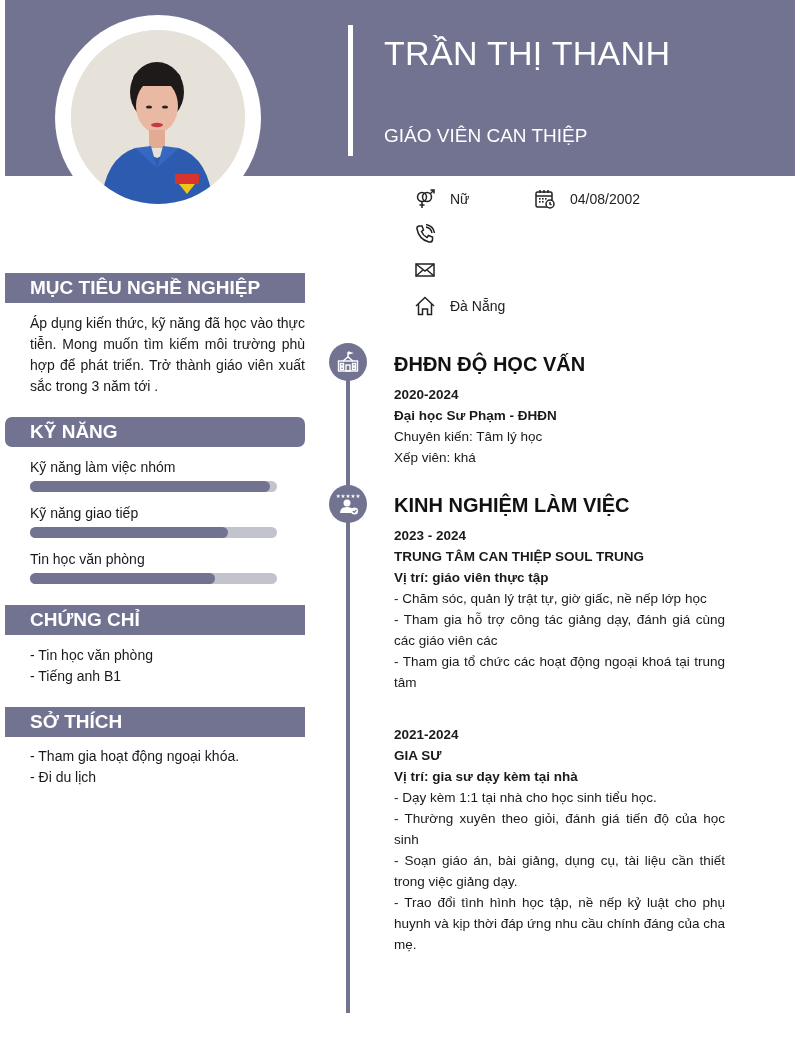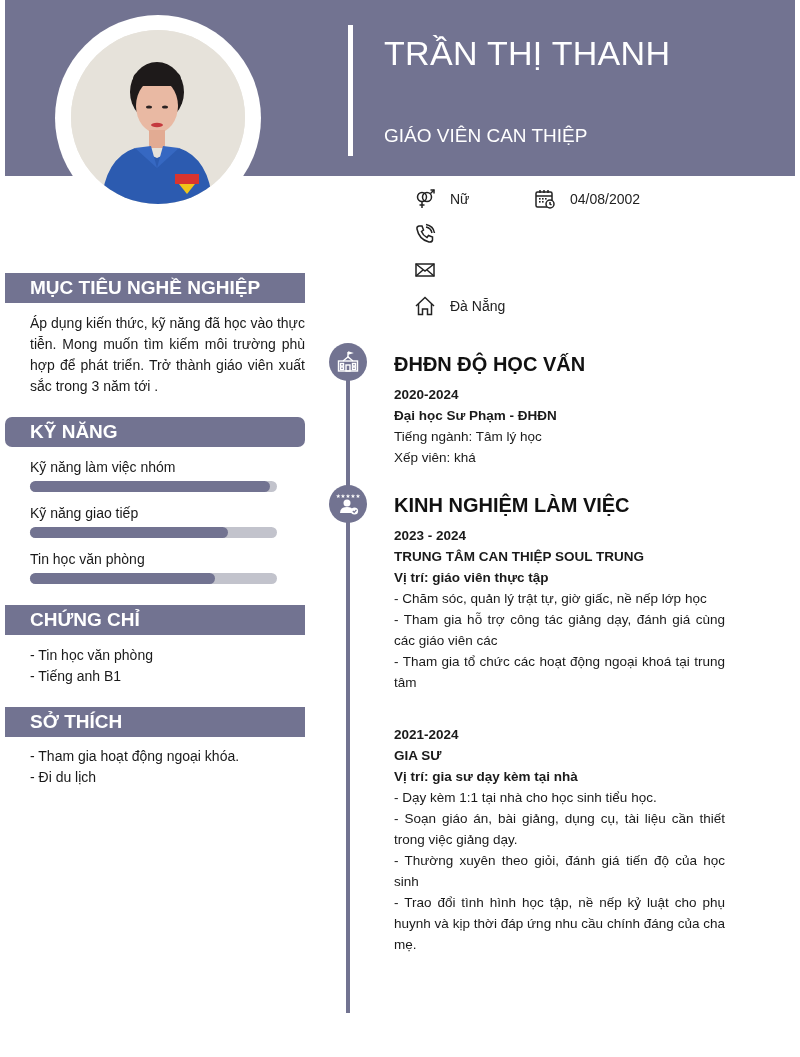--- a/index.html
+++ b/index.html
@@ -190,35 +190,35 @@
     <path d="M5 22 Q5 16 12 16 Q17 16 18 19 L18 22 Z"></path>
     <circle cx="19.5" cy="20" r="3.6" fill="#fff"></circle>
     <polyline points="17.8,20 19.2,21.4 21.4,18.8" fill="none" stroke="#727391" stroke-width="1.2"></polyline>
   </svg>
 </div>
 
 <div class="main-head" style="top:351px;">ĐHĐN ĐỘ HỌC VẤN</div>
 <div class="main-block" style="top:384px;">
   <div class="b">2020-2024</div>
   <div class="b">Đại học Sư Phạm - ĐHĐN</div>
-  <div>Tiếng ngành: Tâm lý học</div>
+  <div>Chuyên kiến: Tâm lý học</div>
   <div>Xếp viên: khá</div>
 </div>
 
 <div class="main-head" style="top:492px;">KINH NGHIỆM LÀM VIỆC</div>
 <div class="main-block" style="top:525px;">
   <div class="b">2023 - 2024</div>
   <div class="b">TRUNG TÂM CAN THIỆP SOUL TRUNG</div>
   <div class="b">Vị trí: giáo viên thực tập</div>
   <div class="j">- Chăm sóc, quản lý trật tự, giờ giấc, nề nếp lớp học</div>
   <div class="j">- Tham gia hỗ trợ công tác giảng dạy, đánh giá cùng các giáo viên các</div>
   <div class="j">- Tham gia tổ chức các hoạt động ngoại khoá tại trung tâm</div>
 </div>
 
 <div class="main-block" style="top:724px;">
   <div class="b">2021-2024</div>
   <div class="b">GIA SƯ</div>
   <div class="b">Vị trí: gia sư dạy kèm tại nhà</div>
   <div class="j">- Dạy kèm 1:1 tại nhà cho học sinh tiểu học.</div>
+  <div class="j">- Thường xuyên theo giỏi, đánh giá tiến độ của học sinh</div>
   <div class="j">- Soạn giáo án, bài giảng, dụng cụ, tài liệu cần thiết trong việc giảng dạy.</div>
-  <div class="j">- Thường xuyên theo giỏi, đánh giá tiến độ của học sinh</div>
   <div class="j">- Trao đổi tình hình học tập, nề nếp kỷ luật cho phụ huynh và kịp thời đáp ứng nhu cầu chính đáng của cha mẹ.</div>
 </div>
 
 </body></html>

